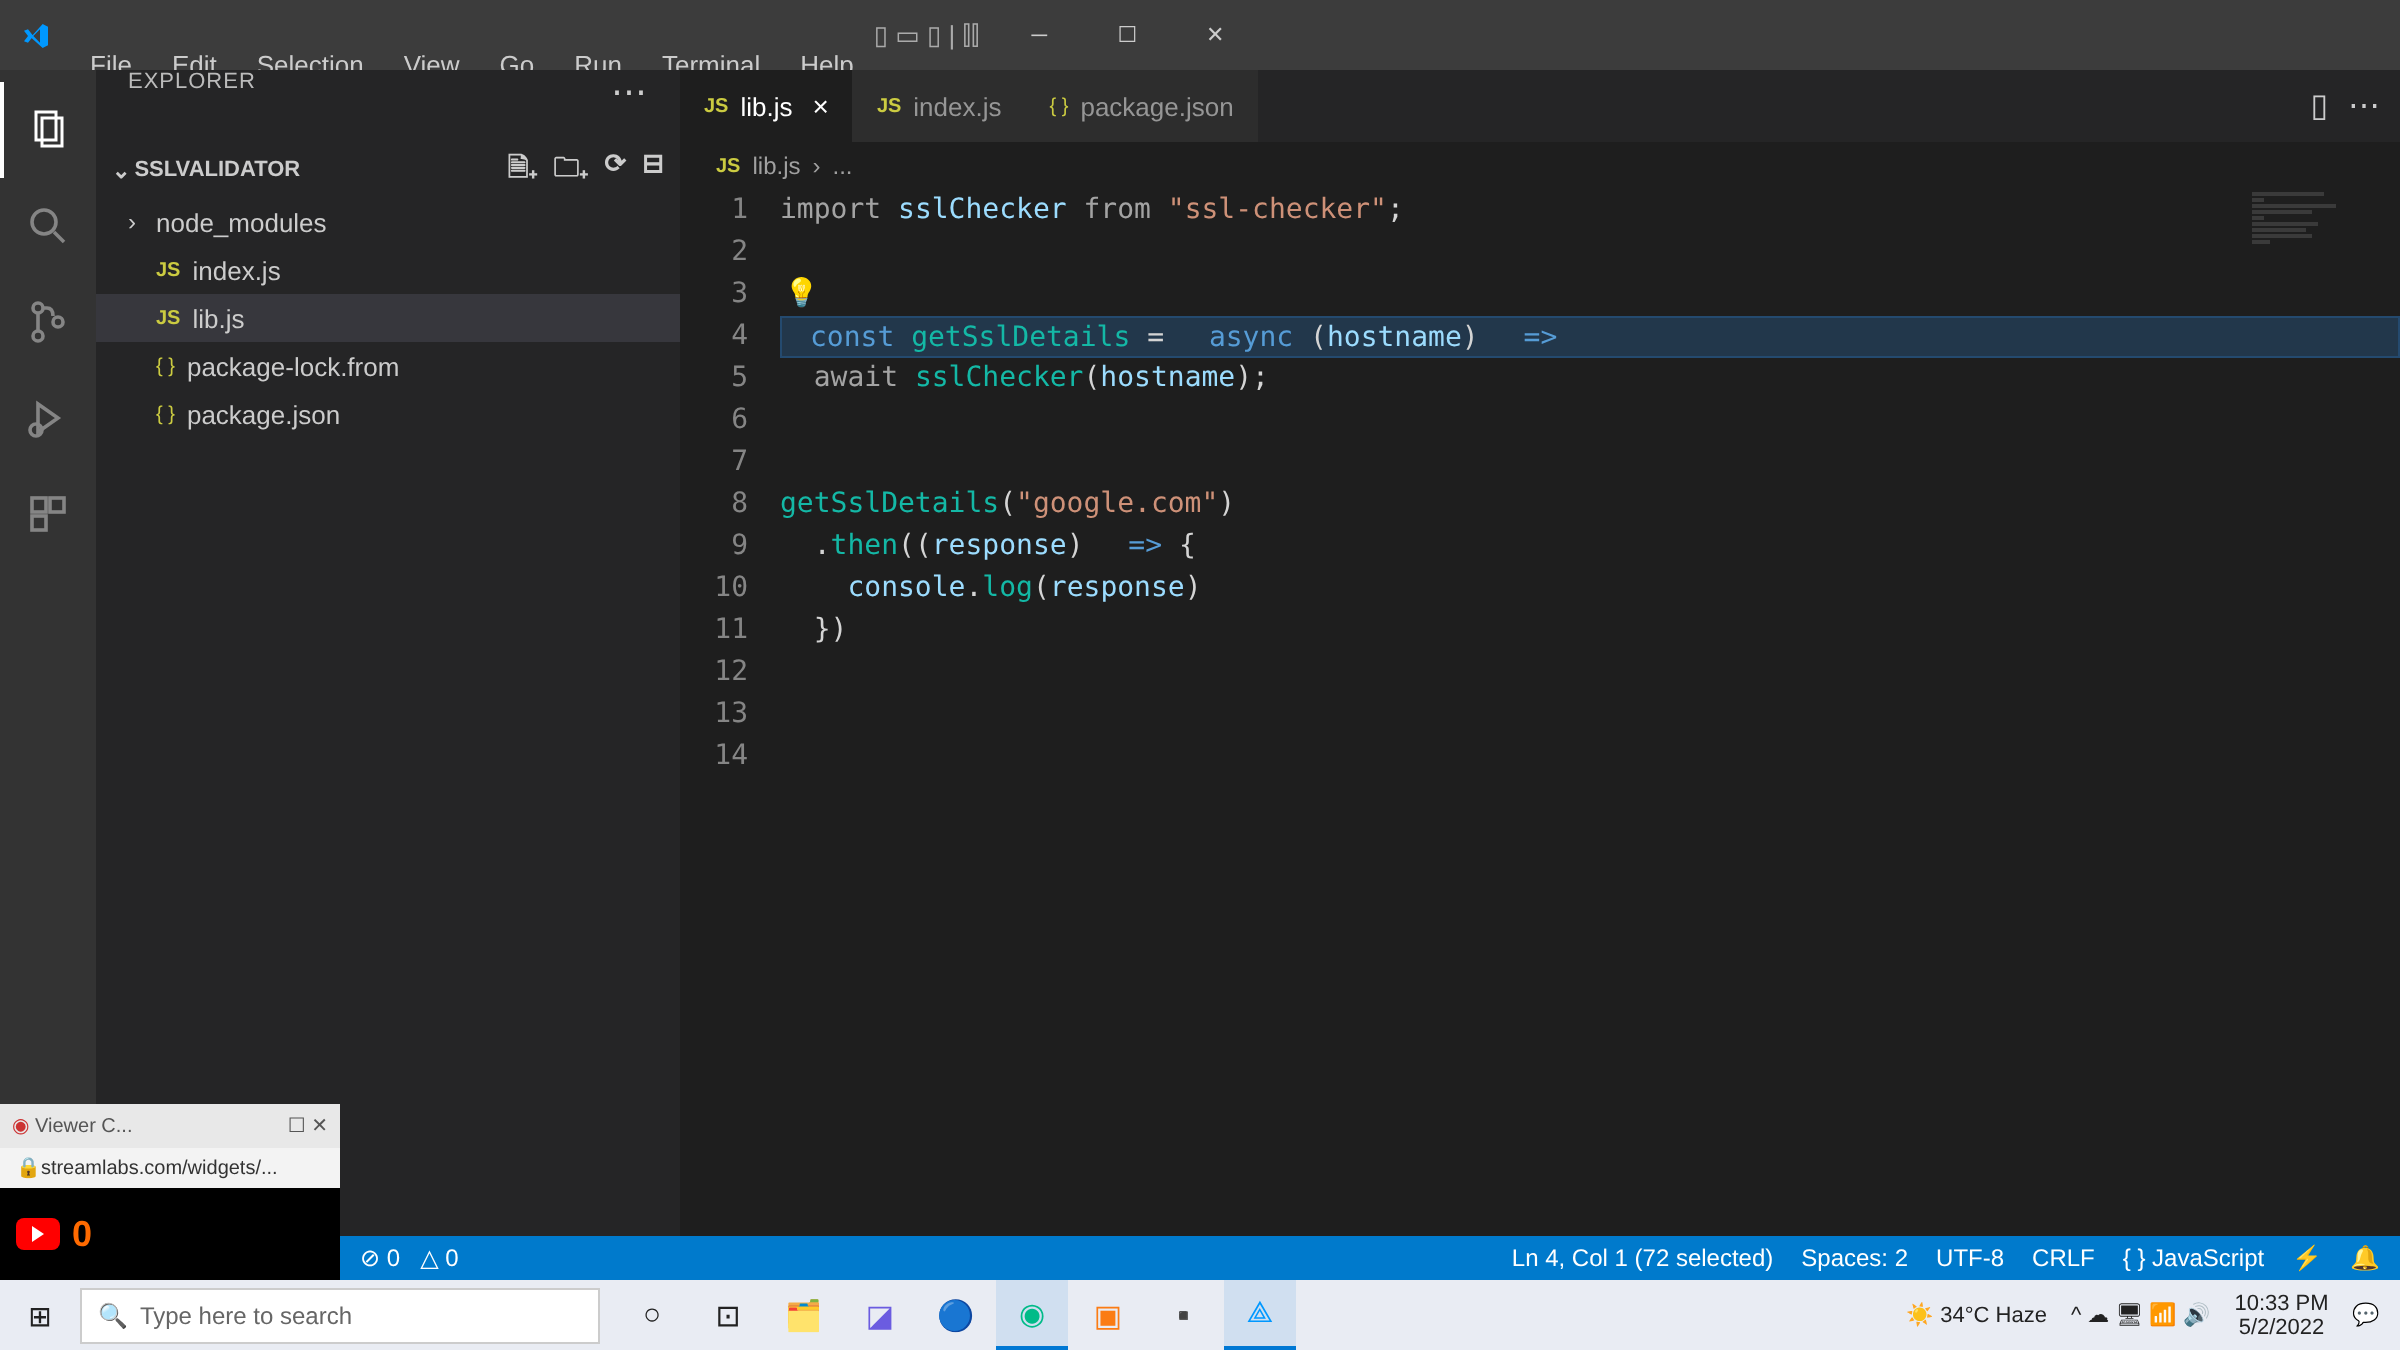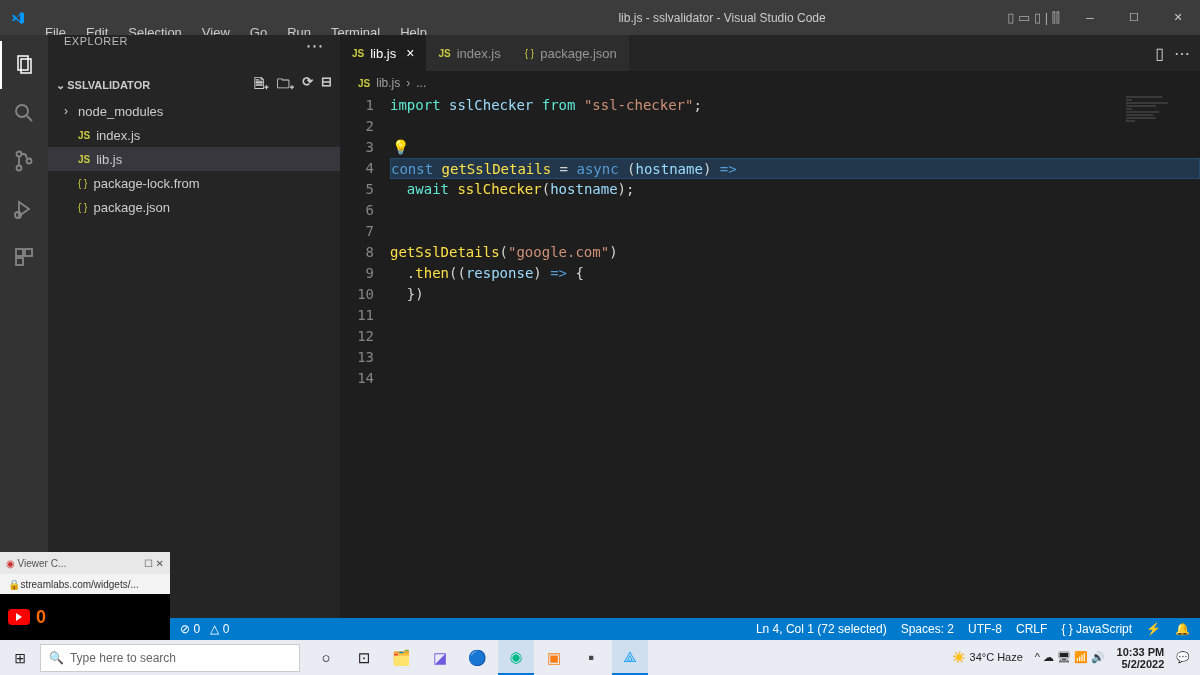--- a/index.html
+++ b/index.html
@@ -82,25 +82,25 @@
 .code {
   flex: 1; font-family: Consolas, monospace;
   font-size: 14px; line-height: 21px;
   display: flex; position: relative;
 }
 .gutter { width: 50px; text-align: right; color: #858585; padding-right: 16px; }
 .gutter .ln { height: 21px; }
 .lines { flex: 1; color: #d4d4d4; }
 .line { height: 21px; white-space: pre; }
 .line.hl { background: rgba(38, 79, 120, 0.5); border: 1px solid rgba(38, 79, 120, 0.8); }
-.kw { color: #5eead4; }
+.kw { color: #a3a3a3; }
 .vn { color: #9cdcfe; }
-.fn { color: #fde047; }
+.fn { color: #14b8a6; }
 .str { color: #ce9178; }
-.const { color: #569cd6; }
+.const { color: #569cd6; margin-left: 14px; }
 .op { color: #d4d4d4; }
 .pn { color: #d4d4d4; }
 .bulb { color: #ffcc00; position: absolute; left: 52px; top: 42px; font-size: 14px; }
 .minimap { position: absolute; right: 14px; top: 0; width: 60px; height: 100px; }
 .minimap .mline { height: 2px; margin: 1px 0; background: #3a3a3a; }
 .statusbar {
   height: 22px; background: #007acc; color: #fff;
   display: flex; align-items: center; font-size: 12px;
   position: absolute; bottom: 35px; left: 170px; right: 0;
   padding: 0 10px;
@@ -136,42 +136,41 @@
 .tb-start { width: 40px; display: flex; justify-content: center; font-size: 14px; cursor: pointer; }
 .tb-search {
   width: 260px; height: 28px; background: #fff;
   border: 1px solid #ccc; display: flex; align-items: center;
   padding: 0 8px; color: #666; gap: 6px;
 }
 .tb-icons { display: flex; gap: 2px; margin-left: 8px; }
 .tb-icon { width: 36px; height: 35px; display: flex; align-items: center; justify-content: center; cursor: pointer; font-size: 15px; }
 .tb-icon.active { border-bottom: 2px solid #0078d4; background: #d0dff0; }
 .tb-right { margin-left: auto; display: flex; align-items: center; gap: 12px; padding: 0 10px; font-size: 11px; }
-.tb-time { display: flex; flex-direction: column; align-items: flex-end; line-height: 12px; font-weight: bold; }
+.tb-time { display: flex; flex-direction: column; align-items: center; line-height: 12px; }
 </style>
 </head>
 <body>
 
 <div class="titlebar">
   <div class="logo">
     <svg viewBox="0 0 24 24" width="16" height="16" fill="currentColor">
         <path d="M17 3l4 2v14l-4 2-9-8 9-10zm-2 4l-5 5 5 5V7zM3 8l3-1 4 5-4 5-3-1 3-4-3-4z"></path>
       </svg>
   </div>
   <div class="menu" id="menu">
       <div class="menu-item">File</div>
       <div class="menu-item">Edit</div>
       <div class="menu-item">Selection</div>
       <div class="menu-item">View</div>
       <div class="menu-item">Go</div>
       <div class="menu-item">Run</div>
       <div class="menu-item">Terminal</div>
       <div class="menu-item">Help</div>
     </div>
-  <div class="title-text">lib.js - sslvalidator - Visual Studio Code</div>
   <div class="editor-layout">▯ ▭ ▯ | ⫿⫿</div>
   <div class="win-controls">
     <div class="win-btn">─</div>
     <div class="win-btn">☐</div>
     <div class="win-btn">✕</div>
   </div>
 </div>
 
 <div class="main">
   <div class="activity-bar">
@@ -308,20 +307,21 @@
       <div class="lines" id="lines">
           <div class="line"><span class="kw">import </span><span class="vn">sslChecker</span><span class="kw"> from </span><span class="str">"ssl-checker"</span><span class="pn">;</span></div>
           <div class="line"></div>
           <div class="line"></div>
           <div class="line hl"><span class="const">const </span><span class="fn">getSslDetails</span><span class="op"> = </span><span class="const">async </span><span class="pn">(</span><span class="vn">hostname</span><span class="pn">)</span><span class="const"> =&gt; </span></div>
           <div class="line"><span>  </span><span class="kw">await </span><span class="fn">sslChecker</span><span class="pn">(</span><span class="vn">hostname</span><span class="pn">);</span></div>
           <div class="line"></div>
           <div class="line"></div>
           <div class="line"><span class="fn">getSslDetails</span><span class="pn">(</span><span class="str">"google.com"</span><span class="pn">)</span></div>
           <div class="line"><span class="pn">  .</span><span class="fn">then</span><span class="pn">((</span><span class="vn">response</span><span class="pn">)</span><span class="const"> =&gt; </span><span class="pn">{</span></div>
+          <div class="line"><span>    </span><span class="vn">console</span><span class="pn">.</span><span class="fn">log</span><span class="pn">(</span><span class="vn">response</span><span class="pn">)</span></div>
           <div class="line"><span class="pn">  })</span></div>
           <div class="line"></div>
           <div class="line"></div>
           <div class="line"></div>
         </div>
       <div class="bulb">💡</div>
       <div class="minimap">
         <div class="mline" style="width:60%"></div>
           <div class="mline" style="width:10%"></div>
         <div class="mline" style="width:70%"></div>

